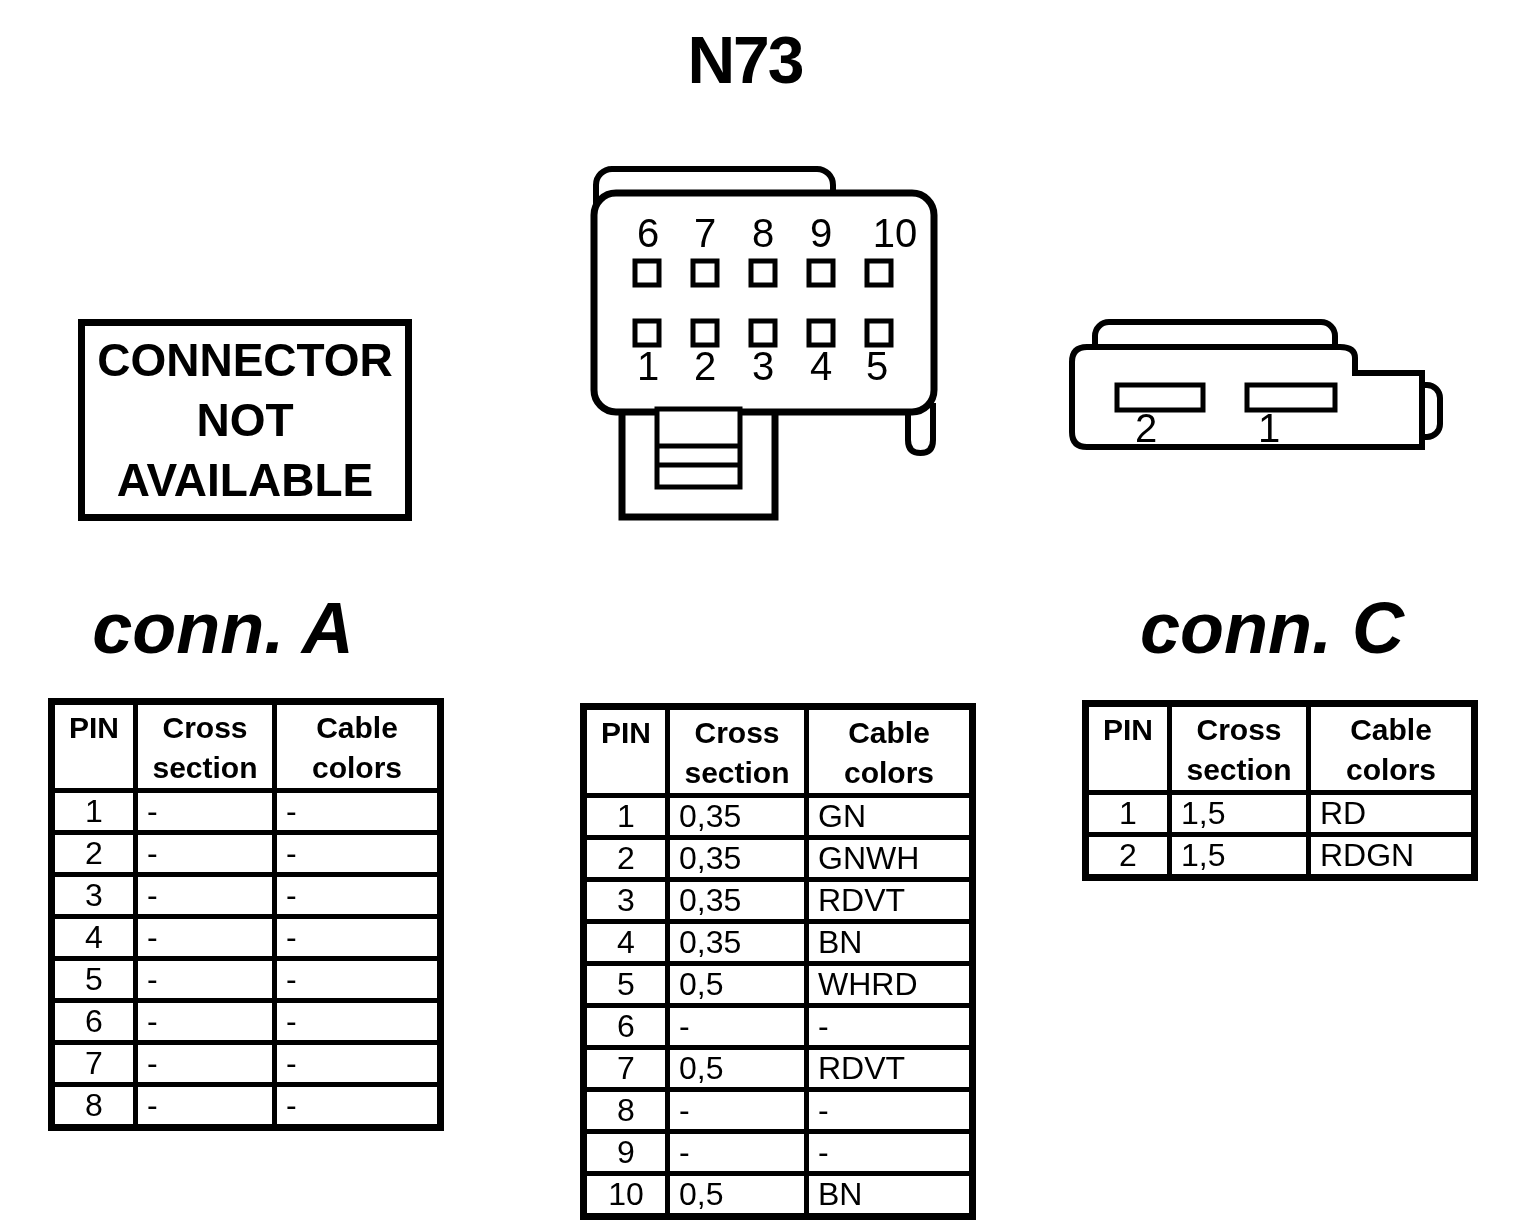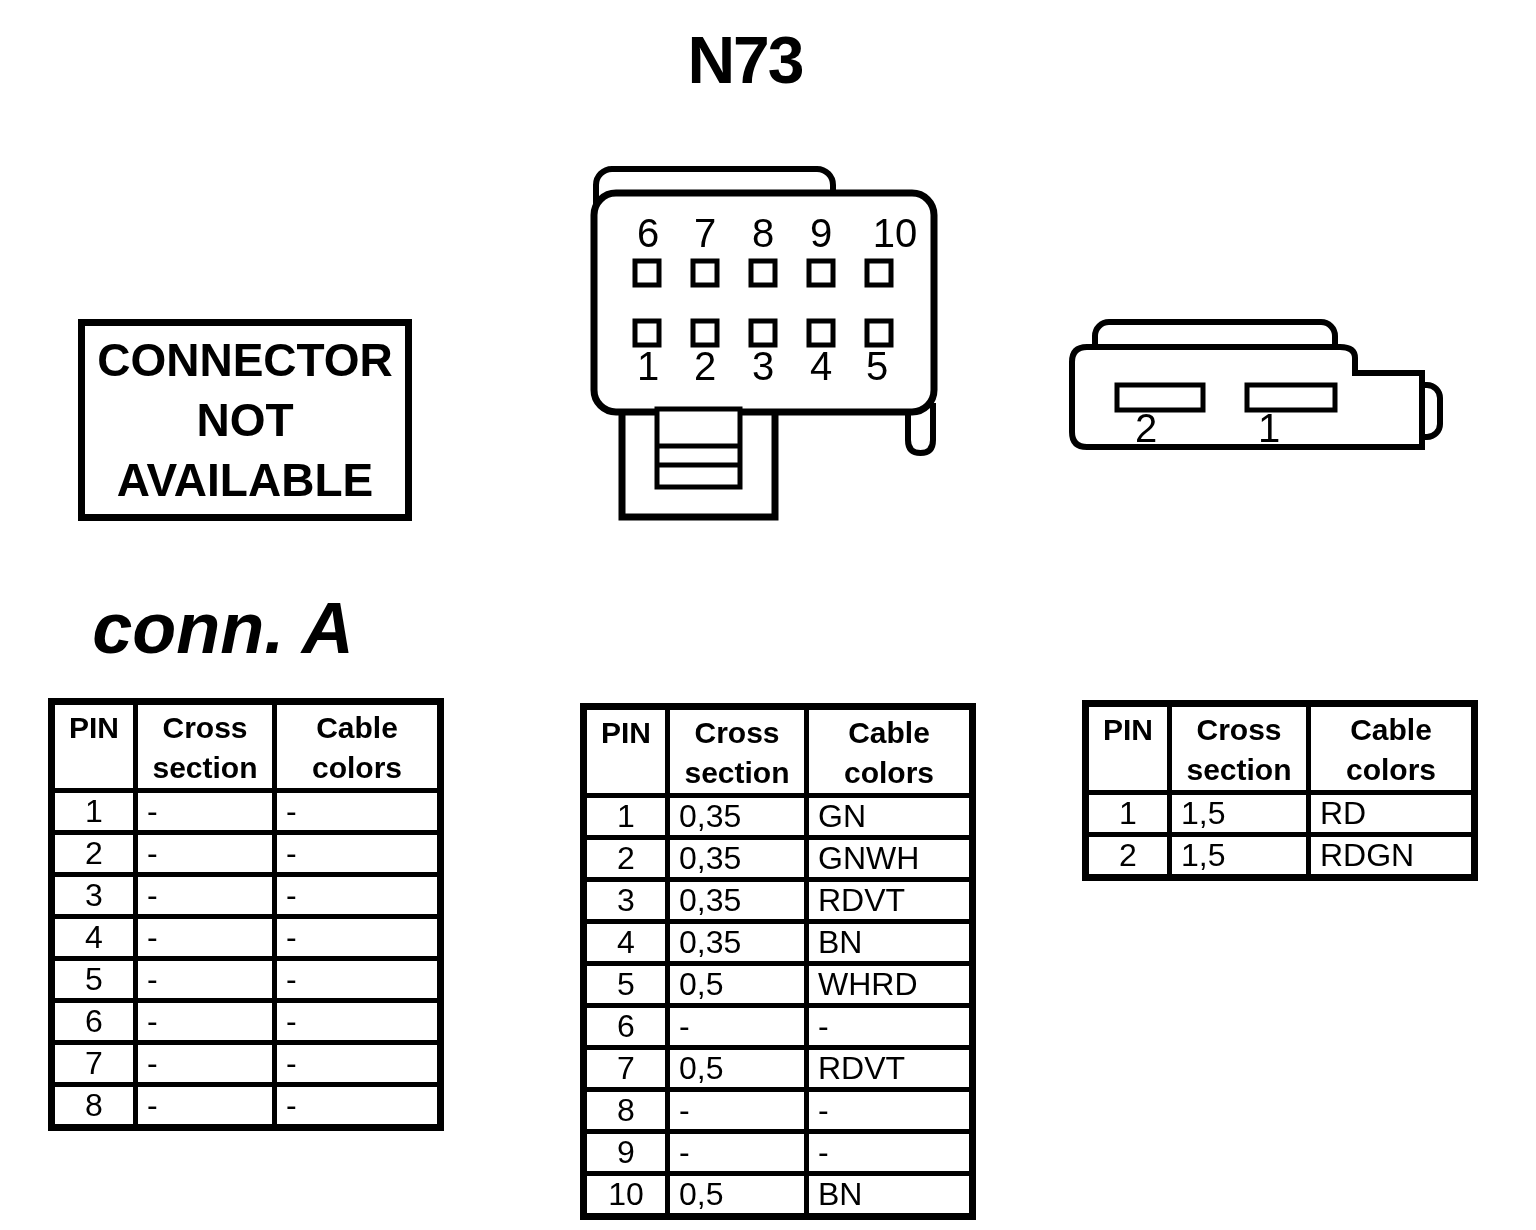--- a/index.html
+++ b/index.html
@@ -115,20 +115,21 @@
 
     <path d="M 25,34 H 278 Q 293,34 293,45 V 60 H 360 V 134 H 25 Q 10,134 10,119 V 49 Q 10,34 25,34 Z" fill="#fff" stroke="#000" stroke-width="6"></path>
 
     <rect x="55" y="72" width="86" height="25" fill="#fff" stroke="#000" stroke-width="5"></rect>
     <rect x="185" y="72" width="88" height="25" fill="#fff" stroke="#000" stroke-width="5"></rect>
     <text class="pin-num" x="84" y="129">2</text>
     <text class="pin-num" x="207" y="129">1</text>
   </svg>
 
   <div class="abs conn-title a">conn. A</div>
+  <div class="abs conn-title c">conn. C</div>
 
   <table class="pin-table t-a">
     <colgroup>
         <col class="c-pin">
         <col class="c-cross">
         <col class="c-cable">
       </colgroup>
     <thead>
       <tr>
         <th>PIN</th>

